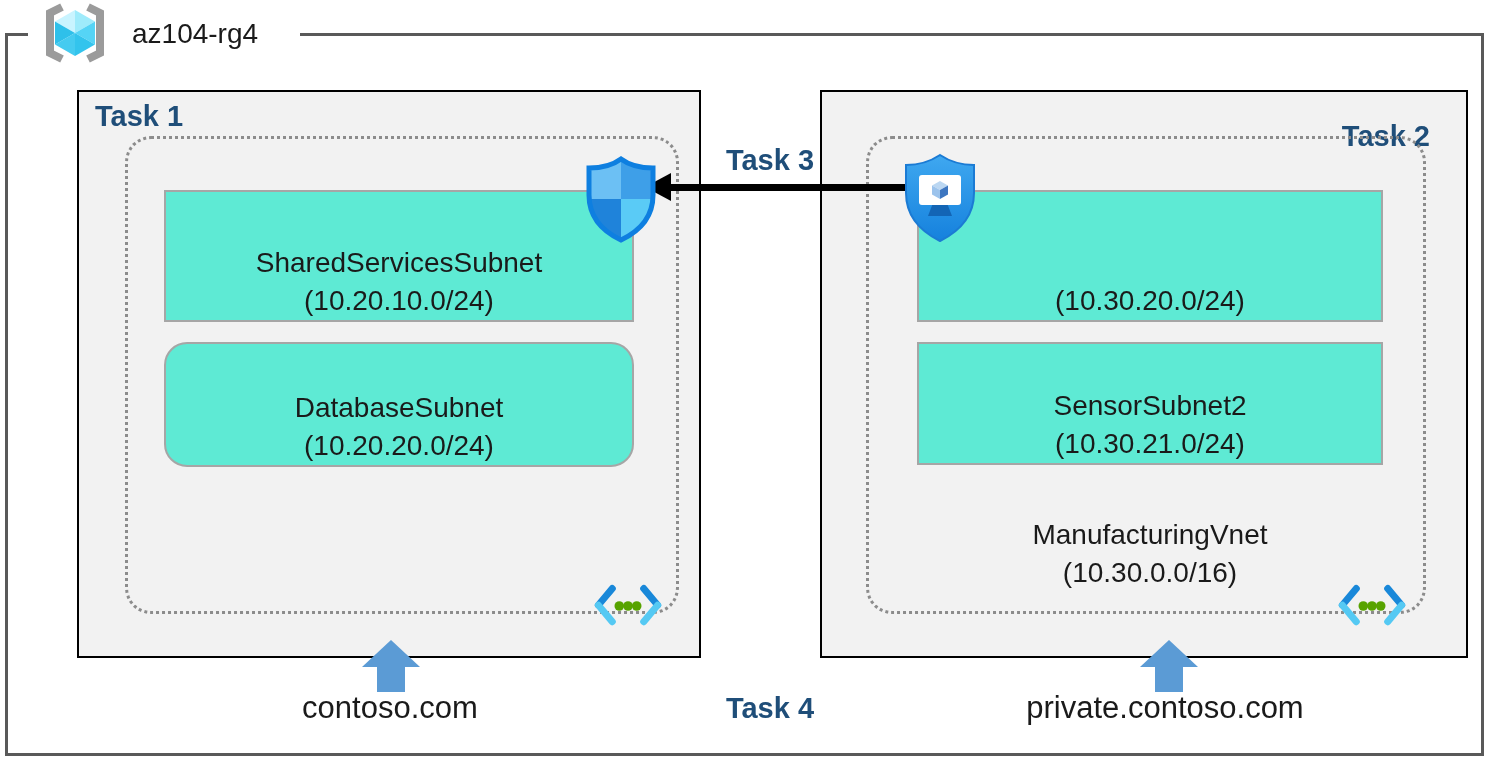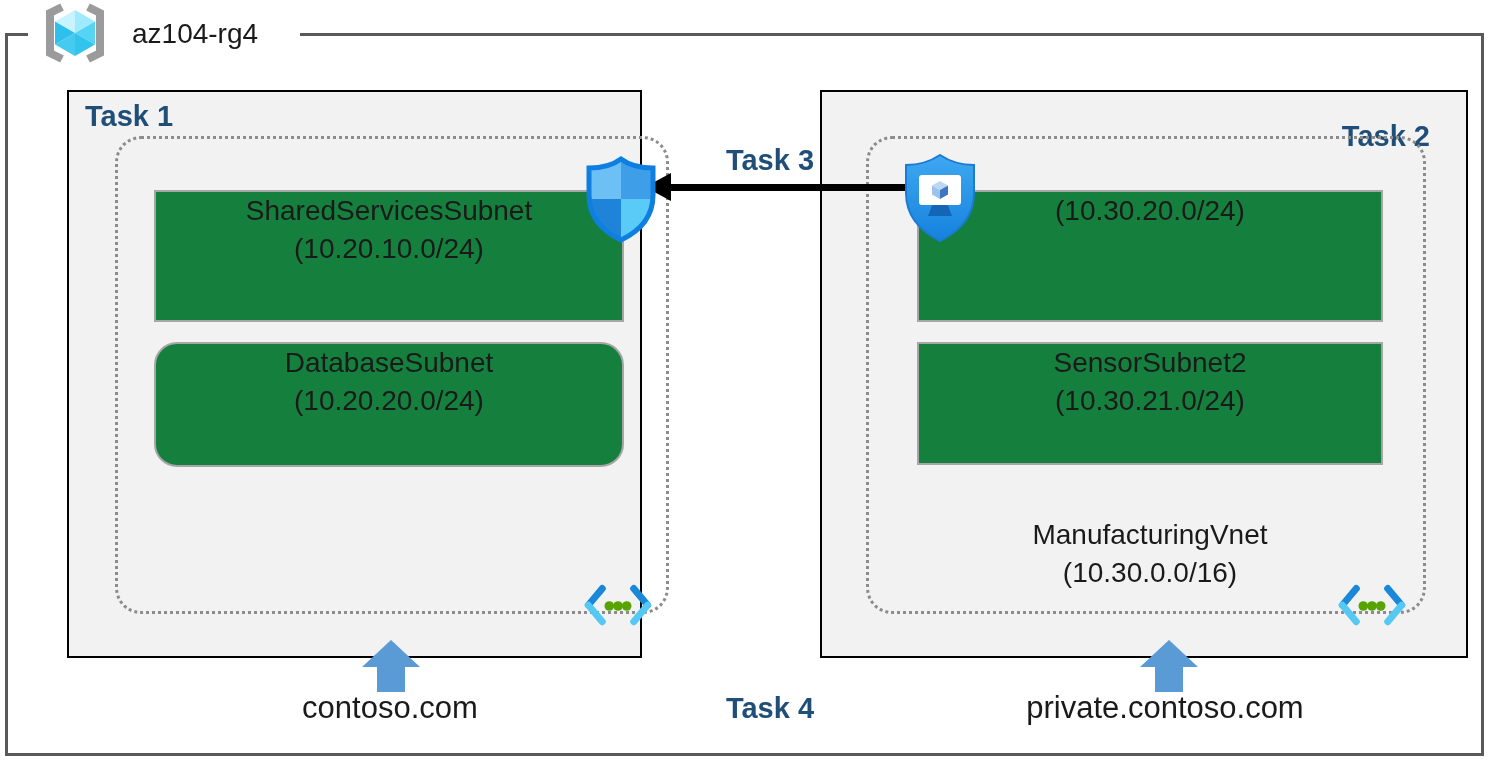--- a/index.html
+++ b/index.html
@@ -10,34 +10,34 @@
   
   .outer-frame{position:absolute;left:5px;top:33px;width:1479px;height:723px;
     border:3px solid #595959;box-sizing:border-box;}
   .frame-gap{position:absolute;left:28px;top:28px;width:272px;height:14px;background:#ffffff;}
   .rg-icon{position:absolute;left:36px;top:2px;width:78px;height:62px;}
   .rg-name{position:absolute;left:132px;top:16px;font-size:28px;line-height:36px;color:#1a1a1a;}
 
   
   .zone{position:absolute;top:90px;height:568px;background:#F2F2F2;
     border:2px solid #000000;box-sizing:border-box;}
-  .zone-left{left:67px;width:575px;}
+  .zone-left{left:77px;width:624px;}
   .zone-right{left:820px;width:648px;}
   .task-label{position:absolute;font-size:29px;font-weight:700;color:#1F4E79;}
   .tl-left{left:16px;top:8px;}
   .tl-right{right:36px;top:8px;margin-top:20px;}
 
   
   .dashed-box{position:absolute;border:3px dotted #8C8C8C;border-radius:26px;box-sizing:border-box;}
   .dash-left{left:46px;top:44px;width:554px;height:478px;}
   .dash-right{left:44px;top:44px;width:560px;height:478px;}
 
   
-  .subnet-box{position:absolute;background:#15803d;border:2px solid #A6A6A6;box-sizing:border-box;
-    display:flex;flex-direction:column;justify-content:flex-start;align-items:center;
+  .subnet-box{position:absolute;background:#5eead4;border:2px solid #A6A6A6;box-sizing:border-box;
+    display:flex;flex-direction:column;justify-content:flex-end;align-items:center;
     font-size:28px;line-height:38px;text-align:center;color:#1a1a1a;}
   .sb-l1{left:85px;top:98px;width:470px;height:132px;}
   .sb-l2{left:85px;top:250px;width:470px;height:125px;border-radius:23px;}
   .sb-r1{left:95px;top:98px;width:466px;height:132px;}
   .sb-r2{left:95px;top:250px;width:466px;height:123px;}
 
   
   .vnet-label{position:absolute;text-align:center;font-size:28px;line-height:38px;color:#1a1a1a;}
   .vl-left{left:85px;top:424px;width:470px;}
   .vl-right{left:95px;top:424px;width:466px;}

